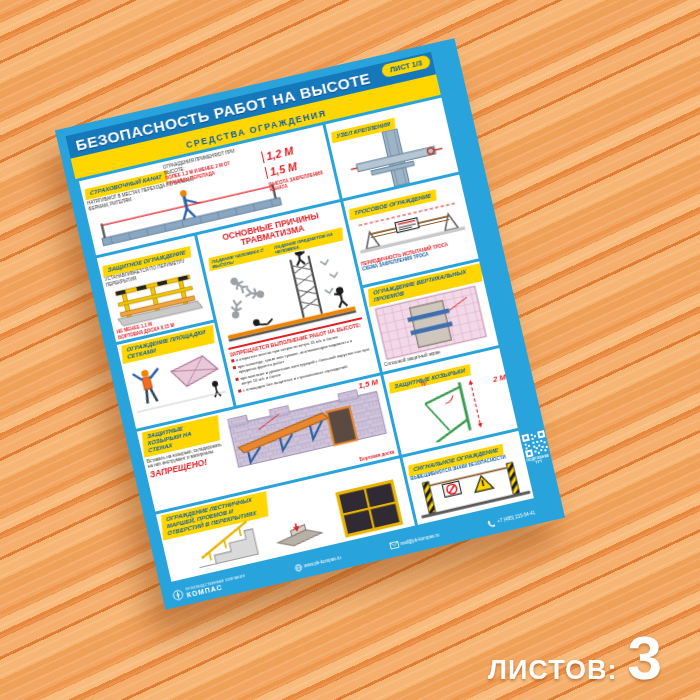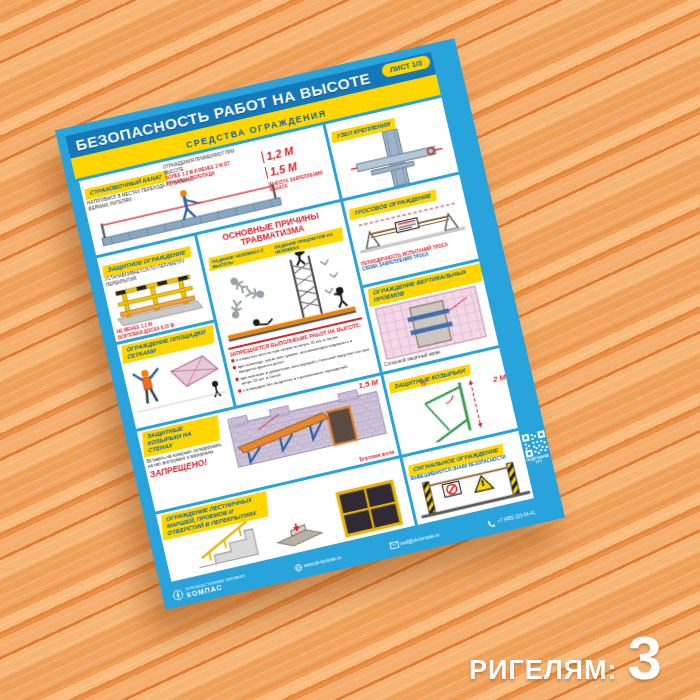--- a/index.html
+++ b/index.html
@@ -523,17 +523,17 @@
           <svg viewBox="0 0 10 10" width="8" height="8">
             <path d="M2 1 L4 3 L3 5 C3.5 6.5 4.5 7.5 6 8 L8 7 L9 9 C8 10 5 10 3 8 C1 6 0 3 2 1 Z" fill="#fff"></path>
           </svg>
           <span>+7 (495) 215-54-41</span>
         </div>
       </div>
     </div>
   </div>
 
   <div class="sheets">
-    <span class="lbl">РИГЕЛЯМ:</span>
+    <span class="lbl">ЛИСТОВ:</span>
     <span class="num">3</span>
   </div>
 
 </div>
 
 </body></html>

